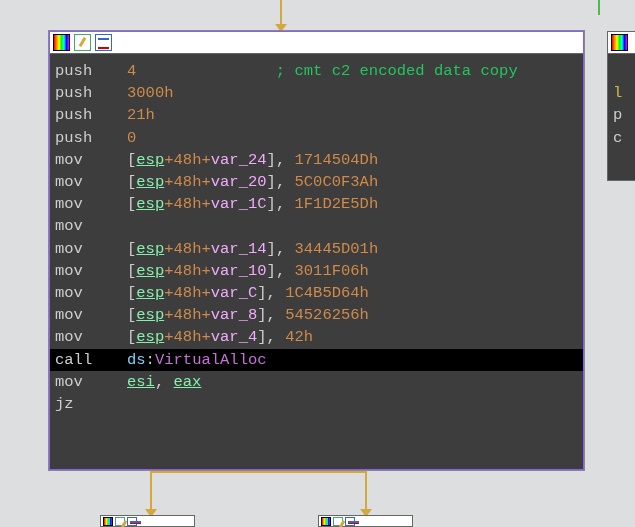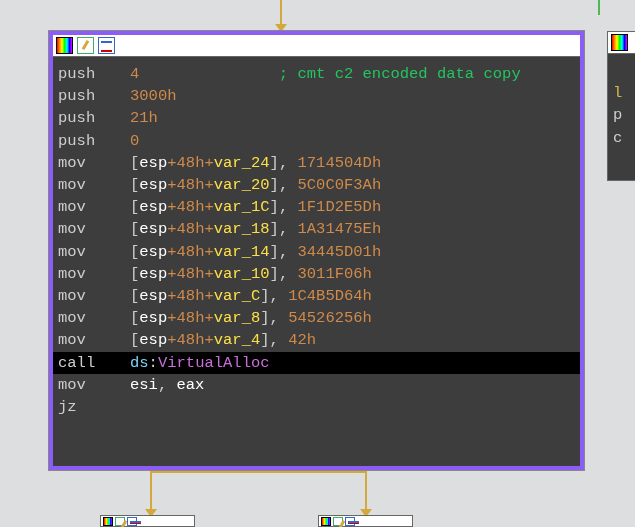--- a/index.html
+++ b/index.html
@@ -103,21 +103,21 @@
       background: #fff;
       border: 1px solid #666;
     }
     .code-window {
       position: absolute;
       top: 31px;
       left: 49px;
       width: 535px;
       height: 439px;
       background: #3d3d3d;
-      border: 4px solid #8b5cf6;
+      border: 1px solid #8b5cf6;
       box-shadow: 0 0 0 1px #888;
     }
     .code-window-right {
       position: absolute;
       top: 31px;
       right: 0;
       width: 28px;
       height: 150px;
       background: #3d3d3d;
       border: 1px solid #666;
@@ -201,24 +201,25 @@
       width: 72px;
       display: inline-block;
     }
     .num {
       color: #d08a4a;
     }
     .bracket {
       color: #cecece;
     }
     .reg {
-      color: #ffffff;
+      color: #86efac;
+      text-decoration: underline;
     }
     .var {
-      color: #fde047;
+      color: #f0abfc;
     }
     .plus {
       color: #d08a4a;
     }
     .comma {
       color: #cecece;
     }
     .comment {
       color: #22c55e;
     }
@@ -267,21 +268,21 @@
     <span class="icon icon-chart"></span>
   </div>
   <div class="code-body" id="code-body">
       <div class="line"><span class="mnemonic">push</span><span><span class="num">4</span></span><span>               </span><span class="comment">; cmt c2 encoded data copy</span></div>
       <div class="line"><span class="mnemonic">push</span><span><span class="num">3000h</span></span></div>
       <div class="line"><span class="mnemonic">push</span><span><span class="num">21h</span></span></div>
       <div class="line"><span class="mnemonic">push</span><span><span class="num">0</span></span></div>
       <div class="line"><span class="mnemonic">mov</span><span><span class="bracket">[</span><span class="reg">esp</span><span class="plus">+</span><span class="num">48h</span><span class="plus">+</span><span class="var">var_24</span><span class="bracket">]</span><span class="comma">, </span><span class="num">1714504Dh</span></span></div>
       <div class="line"><span class="mnemonic">mov</span><span><span class="bracket">[</span><span class="reg">esp</span><span class="plus">+</span><span class="num">48h</span><span class="plus">+</span><span class="var">var_20</span><span class="bracket">]</span><span class="comma">, </span><span class="num">5C0C0F3Ah</span></span></div>
       <div class="line"><span class="mnemonic">mov</span><span><span class="bracket">[</span><span class="reg">esp</span><span class="plus">+</span><span class="num">48h</span><span class="plus">+</span><span class="var">var_1C</span><span class="bracket">]</span><span class="comma">, </span><span class="num">1F1D2E5Dh</span></span></div>
-      <div class="line"><span class="mnemonic">mov</span><span><span class="bracket">[</span><span class="reg">esp</span><span class="plus">+</span><span class="num">48h</span><span class="plus">+</span><span class="var">var_18</span><span class="bracket">]</span><span class="comma">, </span><span class="num">1A31475Eh</span></span></div>
+      <div class="line"><span class="mnemonic">mov</span></div>
       <div class="line"><span class="mnemonic">mov</span><span><span class="bracket">[</span><span class="reg">esp</span><span class="plus">+</span><span class="num">48h</span><span class="plus">+</span><span class="var">var_14</span><span class="bracket">]</span><span class="comma">, </span><span class="num">34445D01h</span></span></div>
       <div class="line"><span class="mnemonic">mov</span><span><span class="bracket">[</span><span class="reg">esp</span><span class="plus">+</span><span class="num">48h</span><span class="plus">+</span><span class="var">var_10</span><span class="bracket">]</span><span class="comma">, </span><span class="num">3011F06h</span></span></div>
       <div class="line"><span class="mnemonic">mov</span><span><span class="bracket">[</span><span class="reg">esp</span><span class="plus">+</span><span class="num">48h</span><span class="plus">+</span><span class="var">var_C</span><span class="bracket">]</span><span class="comma">, </span><span class="num">1C4B5D64h</span></span></div>
       <div class="line"><span class="mnemonic">mov</span><span><span class="bracket">[</span><span class="reg">esp</span><span class="plus">+</span><span class="num">48h</span><span class="plus">+</span><span class="var">var_8</span><span class="bracket">]</span><span class="comma">, </span><span class="num">54526256h</span></span></div>
       <div class="line"><span class="mnemonic">mov</span><span><span class="bracket">[</span><span class="reg">esp</span><span class="plus">+</span><span class="num">48h</span><span class="plus">+</span><span class="var">var_4</span><span class="bracket">]</span><span class="comma">, </span><span class="num">42h</span></span></div>
       <div class="line highlighted"><span class="mnemonic">call</span><span><span class="seg">ds</span><span>:</span><span class="func">VirtualAlloc</span></span></div>
       <div class="line"><span class="mnemonic">mov</span><span><span class="reg">esi</span><span class="comma">, </span><span class="reg">eax</span></span></div>
       <div class="line"><span class="mnemonic">jz</span></div>
     </div>
 </div>

